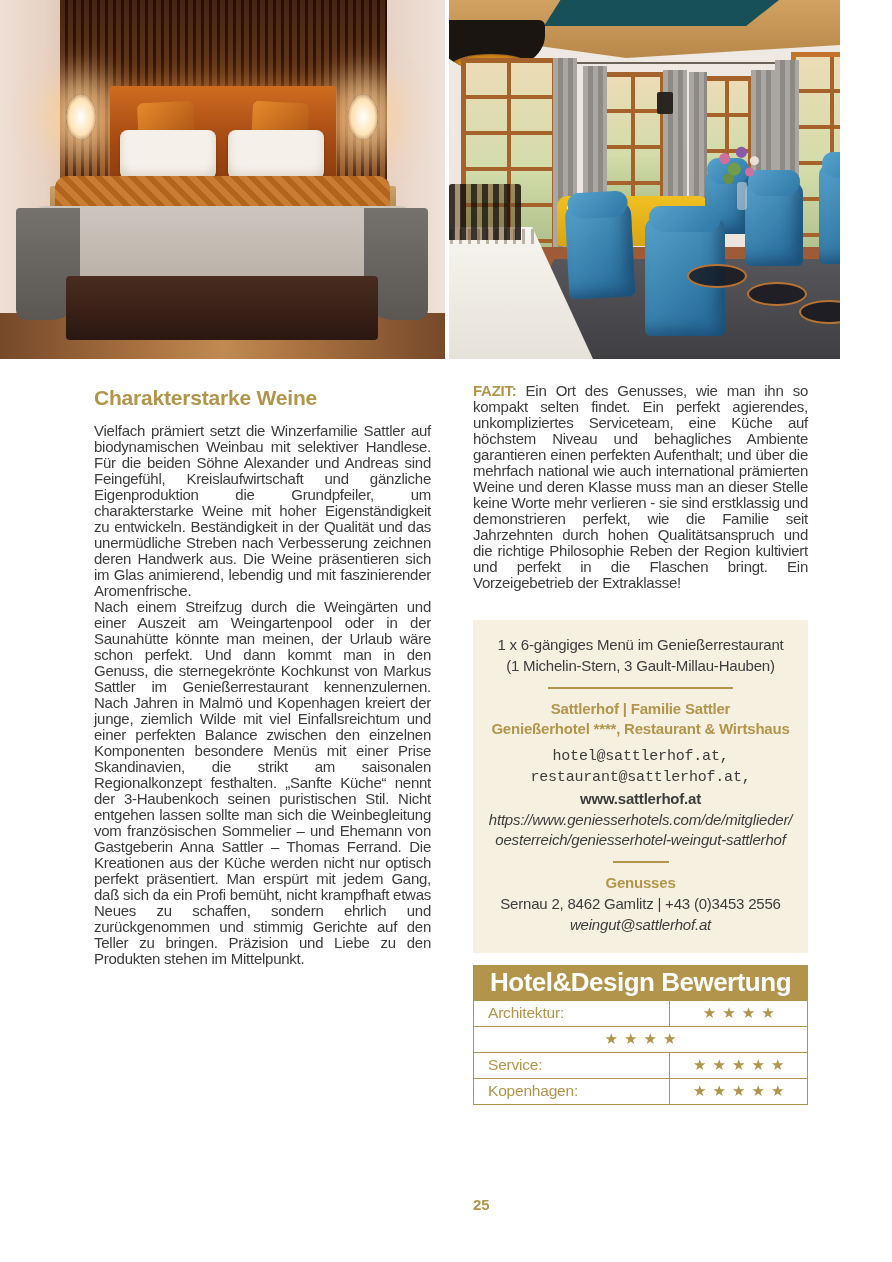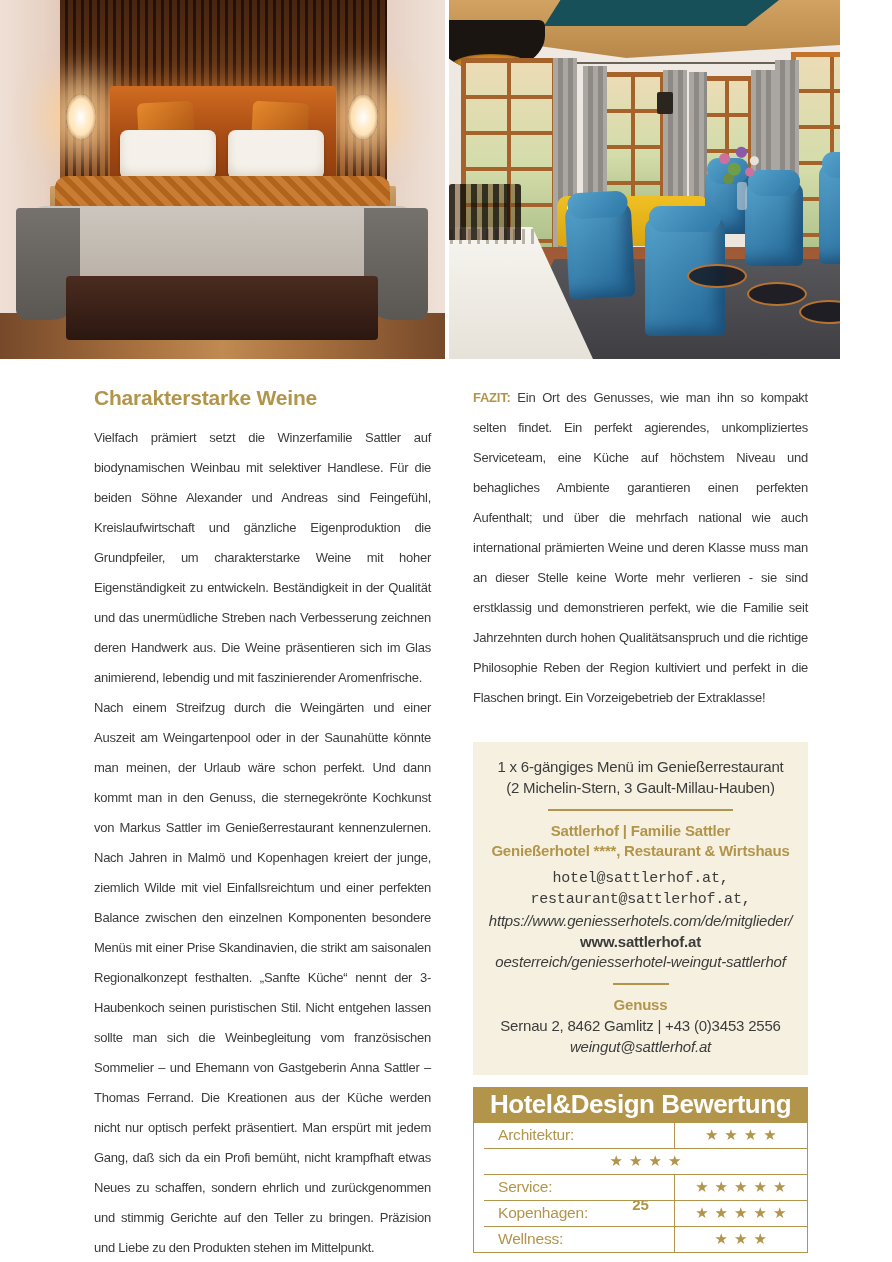--- a/index.html
+++ b/index.html
@@ -115,47 +115,47 @@
   .t2{left:298px;top:282px;}
   .t3{left:350px;top:300px;}
   .pr-pouf{left:407px;bottom:28px;width:36px;height:72px;background:#e9b91f;border-radius:10px 0 0 10px;}
 
   
   .col{position:absolute;}
   .col-left{left:94px;top:386px;width:337px;}
   .col-right{left:473px;top:383px;width:335px;}
   h2.gold-heading{margin:0 0 13px;font-size:21px;font-weight:bold;color:#b2954a;letter-spacing:-.2px;}
   h2.gold-heading.second{margin-top:23px;}
-  p.body{margin:0;font-size:13px;line-height:30px;text-align:justify;letter-spacing:-.25px;color:#3c3c3b;}
+  p.body{margin:0;font-size:15px;line-height:16px;text-align:justify;letter-spacing:-.25px;color:#3c3c3b;}
   .gold-label{color:#b2954a;font-weight:bold;}
 
   
   .infobox{margin-top:29px;background:#f6f0e1;padding:15px 14px 17px;text-align:center;}
   .ib{margin:0;font-size:15px;line-height:20.8px;letter-spacing:-.2px;color:#3c3c3b;}
   .ib.gold{color:#b2954a;font-weight:bold;}
   .ib.bold{font-weight:bold;}
   .ib.italic{font-style:italic;}
   .ib.gap{margin-top:7px;font-family:Liberation Mono, monospace;}
   .rule{height:2px;background:#b2954a;margin:10px auto;}
   .rule-wide{width:185px;}
   .rule-short{width:56px;}
 
   
   .rtable{margin-top:12px;}
   .rt-header{height:36px;background:#b2954a;color:#ffffff;font-weight:bold;font-size:26px;
     letter-spacing:-.5px;display:flex;align-items:center;justify-content:center;}
-  .rt-body{border:1px solid #b2954a;border-top:none;padding-left:10px;}
+  .rt-body{border:1px solid #b2954a;border-top:none;}
   .rt-row{display:flex;height:25px;border-top:1px solid #b2954a;}
   .rt-row:first-child{border-top:none;}
   .rt-label{flex:0 0 59%;border-right:1px solid #b2954a;display:flex;align-items:center;
     padding-left:14px;box-sizing:border-box;color:#b2954a;font-size:15.5px;letter-spacing:-.2px;}
   .rt-stars{flex:1;display:flex;align-items:center;justify-content:center;color:#b2954a;
     font-size:15px;letter-spacing:6px;text-indent:6px;}
 
-  .pagenum{position:absolute;left:473px;top:1196px;width:335px;text-align:center;
+  .pagenum{position:absolute;left:473px;top:1196px;width:335px;text-align:left;
     color:#b2954a;font-weight:bold;font-size:15px;}
 </style>
 </head>
 <body>
 
 <div class="page">
 
   <div class="photo photo-left">
     <div class="pl-slats"></div>
     <div class="pl-glow pl-glow-l"></div>
@@ -214,30 +214,30 @@
     <h2 class="gold-heading">Charakterstarke Weine</h2>
     <p class="body">Vielfach prämiert setzt die Winzerfamilie Sattler auf biodynamischen Weinbau mit selektiver Handlese. Für die beiden Söhne Alexander und Andreas sind Feingefühl, Kreislaufwirtschaft und gänzliche Eigenproduktion die Grundpfeiler, um charakterstarke Weine mit hoher Eigenständigkeit zu entwickeln. Beständigkeit in der Qualität und das unermüdliche Streben nach Verbesserung zeichnen deren Handwerk aus. Die Weine präsentieren sich im Glas animierend, lebendig und mit faszinierender Aromenfrische.</p>
     <p class="body">Nach einem Streifzug durch die Weingärten und einer Auszeit am Weingartenpool oder in der Saunahütte könnte man meinen, der Urlaub wäre schon perfekt. Und dann kommt man in den Genuss, die sternegekrönte Kochkunst von Markus Sattler im Genießerrestaurant kennenzulernen. Nach Jahren in Malmö und Kopenhagen kreiert der junge, ziemlich Wilde mit viel Einfallsreichtum und einer perfekten Balance zwischen den einzelnen Komponenten besondere Menüs mit einer Prise Skandinavien, die strikt am saisonalen Regionalkonzept festhalten. „Sanfte Küche“ nennt der 3-Haubenkoch seinen puristischen Stil. Nicht entgehen lassen sollte man sich die Weinbegleitung vom französischen Sommelier – und Ehemann von Gastgeberin Anna Sattler – Thomas Ferrand. Die Kreationen aus der Küche werden nicht nur optisch perfekt präsentiert. Man erspürt mit jedem Gang, daß sich da ein Profi bemüht, nicht krampfhaft etwas Neues zu schaffen, sondern ehrlich und zurückgenommen und stimmig Gerichte auf den Teller zu bringen. Präzision und Liebe zu den Produkten stehen im Mittelpunkt.</p>
   </div>
 
   <div class="col col-right">
     <p class="body"><span class="gold-label">FAZIT:</span> <span>Ein Ort des Genusses, wie man ihn so kompakt selten findet. Ein perfekt agierendes, unkompliziertes Serviceteam, eine Küche auf höchstem Niveau und behagliches Ambiente garantieren einen perfekten Aufenthalt; und über die mehrfach national wie auch international prämierten Weine und deren Klasse muss man an dieser Stelle keine Worte mehr verlieren - sie sind erstklassig und demonstrieren perfekt, wie die Familie seit Jahrzehnten durch hohen Qualitätsanspruch und die richtige Philosophie Reben der Region kultiviert und perfekt in die Flaschen bringt. Ein Vorzeigebetrieb der Extraklasse!</span></p>
 
     <div class="infobox">
       <p class="ib">1 x 6-gängiges Menü im Genießerrestaurant</p>
-      <p class="ib">(2 Michelin-Stern, 3 Gault-Millau-Hauben)</p>
+      <p class="ib">(1 Michelin-Stern, 3 Gault-Millau-Hauben)</p>
       <div class="rule rule-wide"></div>
       <p class="ib gold">Sattlerhof | Familie Sattler</p>
       <p class="ib gold">Genießerhotel ****, Restaurant &amp; Wirtshaus</p>
       <p class="ib gap">hotel@sattlerhof.at, restaurant@sattlerhof.at,</p>
+      <p class="ib bold">www.sattlerhof.at</p>
       <p class="ib italic">https://www.geniesserhotels.com/de/mitglieder/</p>
-      <p class="ib bold">www.sattlerhof.at</p>
       <p class="ib italic">oesterreich/geniesserhotel-weingut-sattlerhof</p>
       <div class="rule rule-short"></div>
-      <p class="ib gold">Genuss</p>
+      <p class="ib gold">Genusses</p>
       <p class="ib">Sernau 2, 8462 Gamlitz | +43 (0)3453 2556</p>
       <p class="ib italic">weingut@sattlerhof.at</p>
     </div>
 
     <div class="rtable">
       <div class="rt-header">Hotel&amp;Design Bewertung</div>
       <div class="rt-body">
         <div class="rt-row">
           <div class="rt-label">Architektur:</div>
           <div class="rt-stars">★★★★</div>
@@ -246,22 +246,18 @@
           <div class="rt-stars">★★★★</div>
         </div>
         <div class="rt-row">
           <div class="rt-label">Service:</div>
           <div class="rt-stars">★★★★★</div>
         </div>
         <div class="rt-row">
           <div class="rt-label">Kopenhagen:</div>
           <div class="rt-stars">★★★★★</div>
         </div>
-        <div class="rt-row">
-          <div class="rt-label">Wellness:</div>
-          <div class="rt-stars">★★★</div>
-        </div>
       </div>
     </div>
   </div>
 
   <div class="pagenum">25</div>
 </div>
 
 </body></html>

